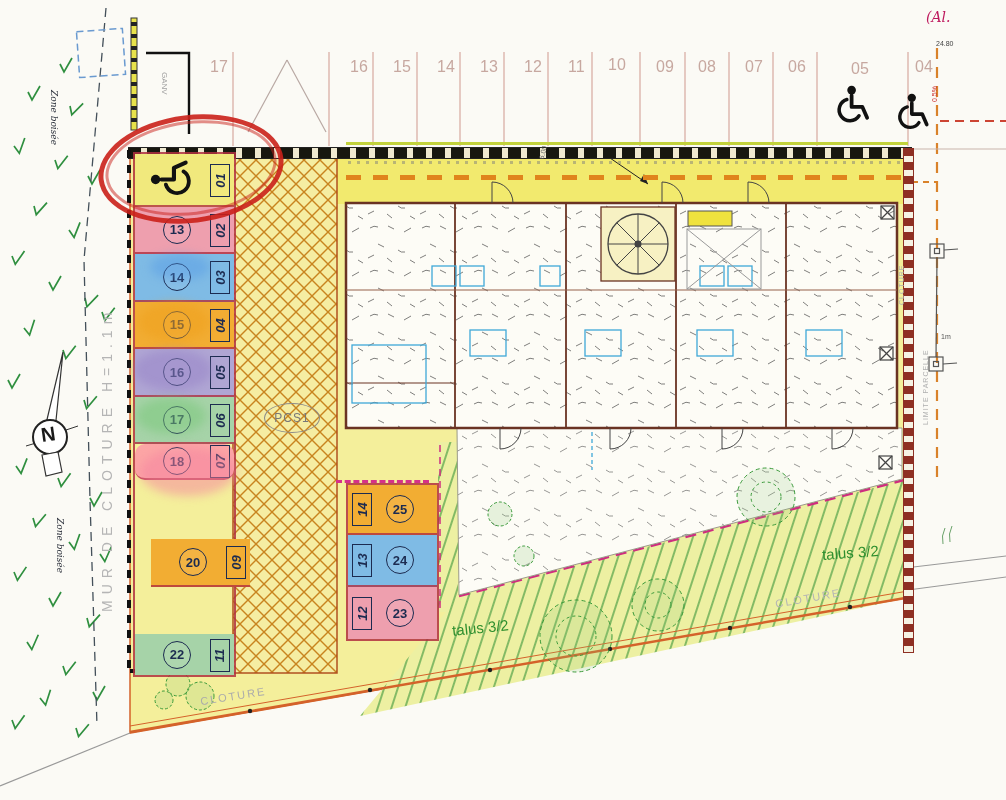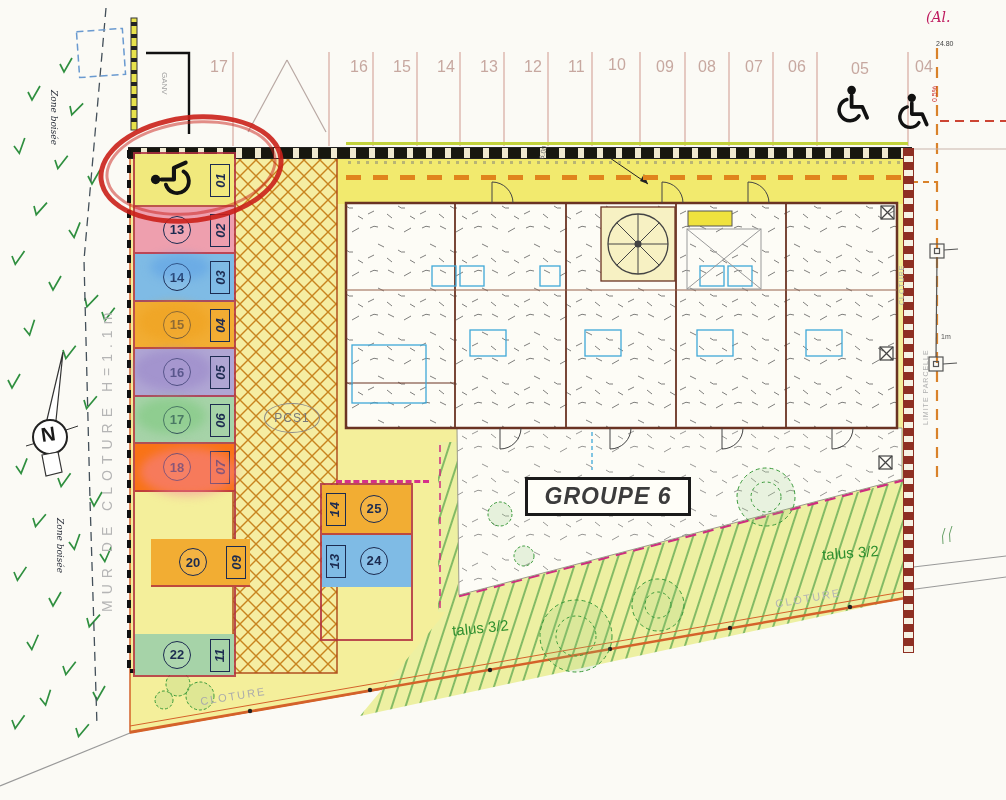--- a/index.html
+++ b/index.html
@@ -4,22 +4,22 @@
 <style>
   html,body{margin:0;padding:0;background:#ffffff;}
   #stage{position:relative;width:1006px;height:800px;background:#fbfaf5;overflow:hidden;
          font-family:"Liberation Sans",sans-serif;}
   .abs{position:absolute;}
   .t{position:absolute;white-space:nowrap;color:#333;line-height:1;}
   .vtx{transform-origin:0 0;}
   
   #left-column{position:absolute;left:133px;top:152px;width:99px;height:521px;
                border:2px solid rgba(176,48,64,.85);box-sizing:content-box;}
-  #bottom-block{position:absolute;left:320px;top:483px;width:89px;height:154px;
-               border:2px solid rgba(176,48,64,.85);font-family:Liberation Mono, monospace;}
+  #bottom-block{position:absolute;left:346px;top:483px;width:89px;height:154px;
+               border:2px solid rgba(176,48,64,.85);}
   .stall{position:absolute;left:0;width:100%;border-bottom:2px solid rgba(176,48,64,.8);box-sizing:border-box;}
   .stall:last-child{border-bottom:none;}
   .scirc{position:absolute;left:28px;top:50%;margin-top:-14px;width:26px;height:26px;
          border:1.6px solid #1c2b50;border-radius:50%;display:flex;align-items:center;justify-content:center;
          font-weight:700;font-size:13px;color:#1c2b50;background:rgba(255,255,255,.08);}
   .sbox{position:absolute;right:4px;top:50%;margin-top:-16px;width:18px;height:31px;
         border:1.6px solid #1c2b50;display:flex;align-items:center;justify-content:center;}
   .sbox i{transform:rotate(-90deg);font-style:italic;font-weight:700;font-size:13px;color:#1c2b50;}
   .bstall .sbox{right:auto;left:4px;}
   .bstall .scirc{left:38px;}
@@ -332,21 +332,21 @@
       <span class="sbox">
           <i>05</i>
         </span>
     </div>
     <div class="stall" style="top: 243px; height: 47px; background: rgb(166, 211, 168);">
       <span class="scirc">17</span>
       <span class="sbox">
           <i>06</i>
         </span>
     </div>
-    <div class="stall" style="top: 290px; height: 48px; background: #f97316;">
+    <div class="stall" style="top: 290px; height: 36px; background: #fca5a5; border-radius: 10px;">
       <span class="scirc">18</span>
       <span class="sbox">
           <i>07</i>
         </span>
     </div>
     <div class="stall" style="top: 385px; height: 48px; background: rgb(242, 173, 51); margin-left: 16px;">
       <span class="scirc">20</span>
       <span class="sbox">
           <i>09</i>
         </span>
@@ -371,27 +371,30 @@
           <i>14</i>
         </span>
       <span class="scirc">25</span>
     </div>
     <div class="stall bstall" style="top: 50px; height: 52px; background: rgb(127, 187, 229);">
       <span class="sbox">
           <i>13</i>
         </span>
       <span class="scirc">24</span>
     </div>
+    <div class="stall bstall" style="top: 102px; height: 52px; background: rgb(238, 159, 174);">
+      <span class="sbox">
+          <i>12</i>
+        </span>
+      <span class="scirc">23</span>
+    </div>
   </div>
 
   <div id="pcs-ellipse">
     <span>PCS1</span>
-  </div>
-  <div id="groupe-box">
-    <span>GROUPE 6</span>
   </div>
 
   <div id="red-ring-outer"></div>
   <div id="red-ring-inner"></div>
 
   <span class="bay" style="left:210px;top:58px">17</span>
   <span class="bay" style="left:350px;top:58px">16</span>
   <span class="bay" style="left:393px;top:58px">15</span>
   <span class="bay" style="left:437px;top:58px">14</span>
   <span class="bay" style="left:480px;top:58px">13</span>

